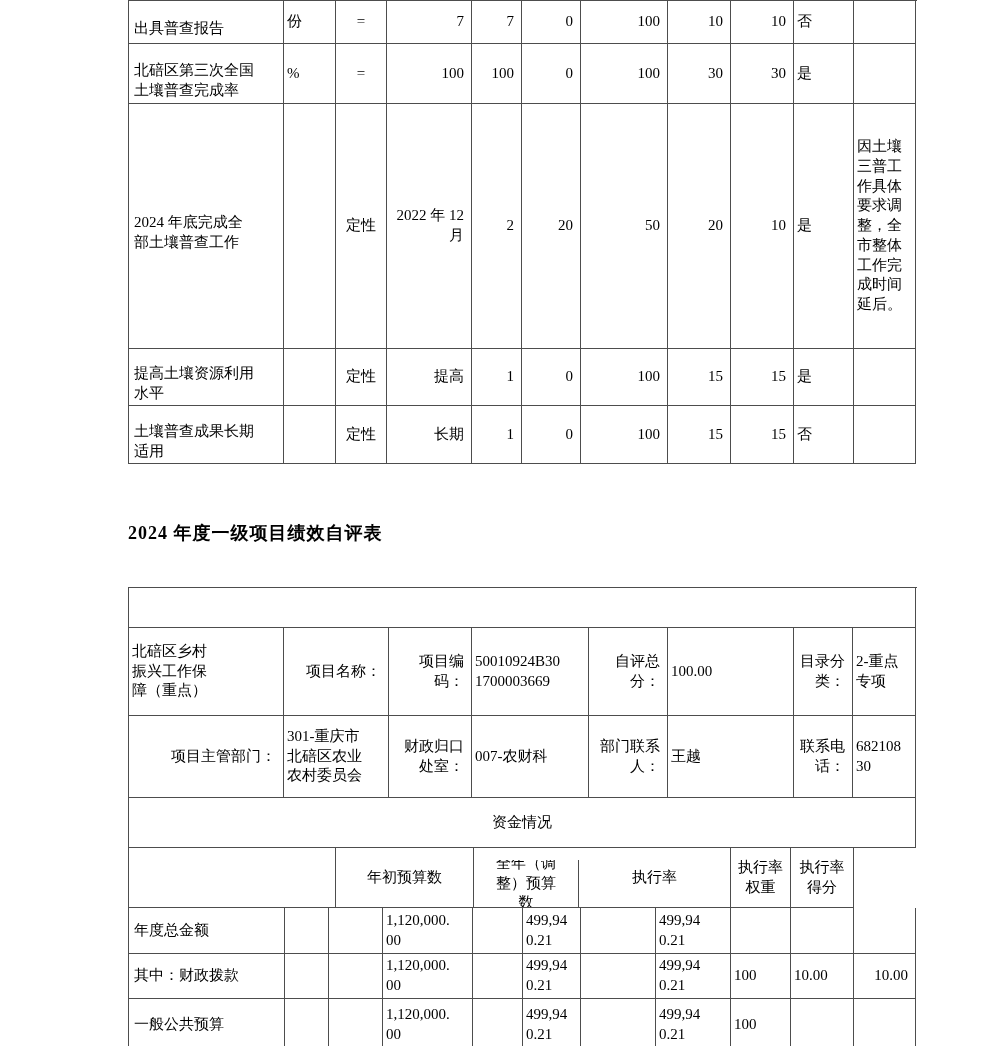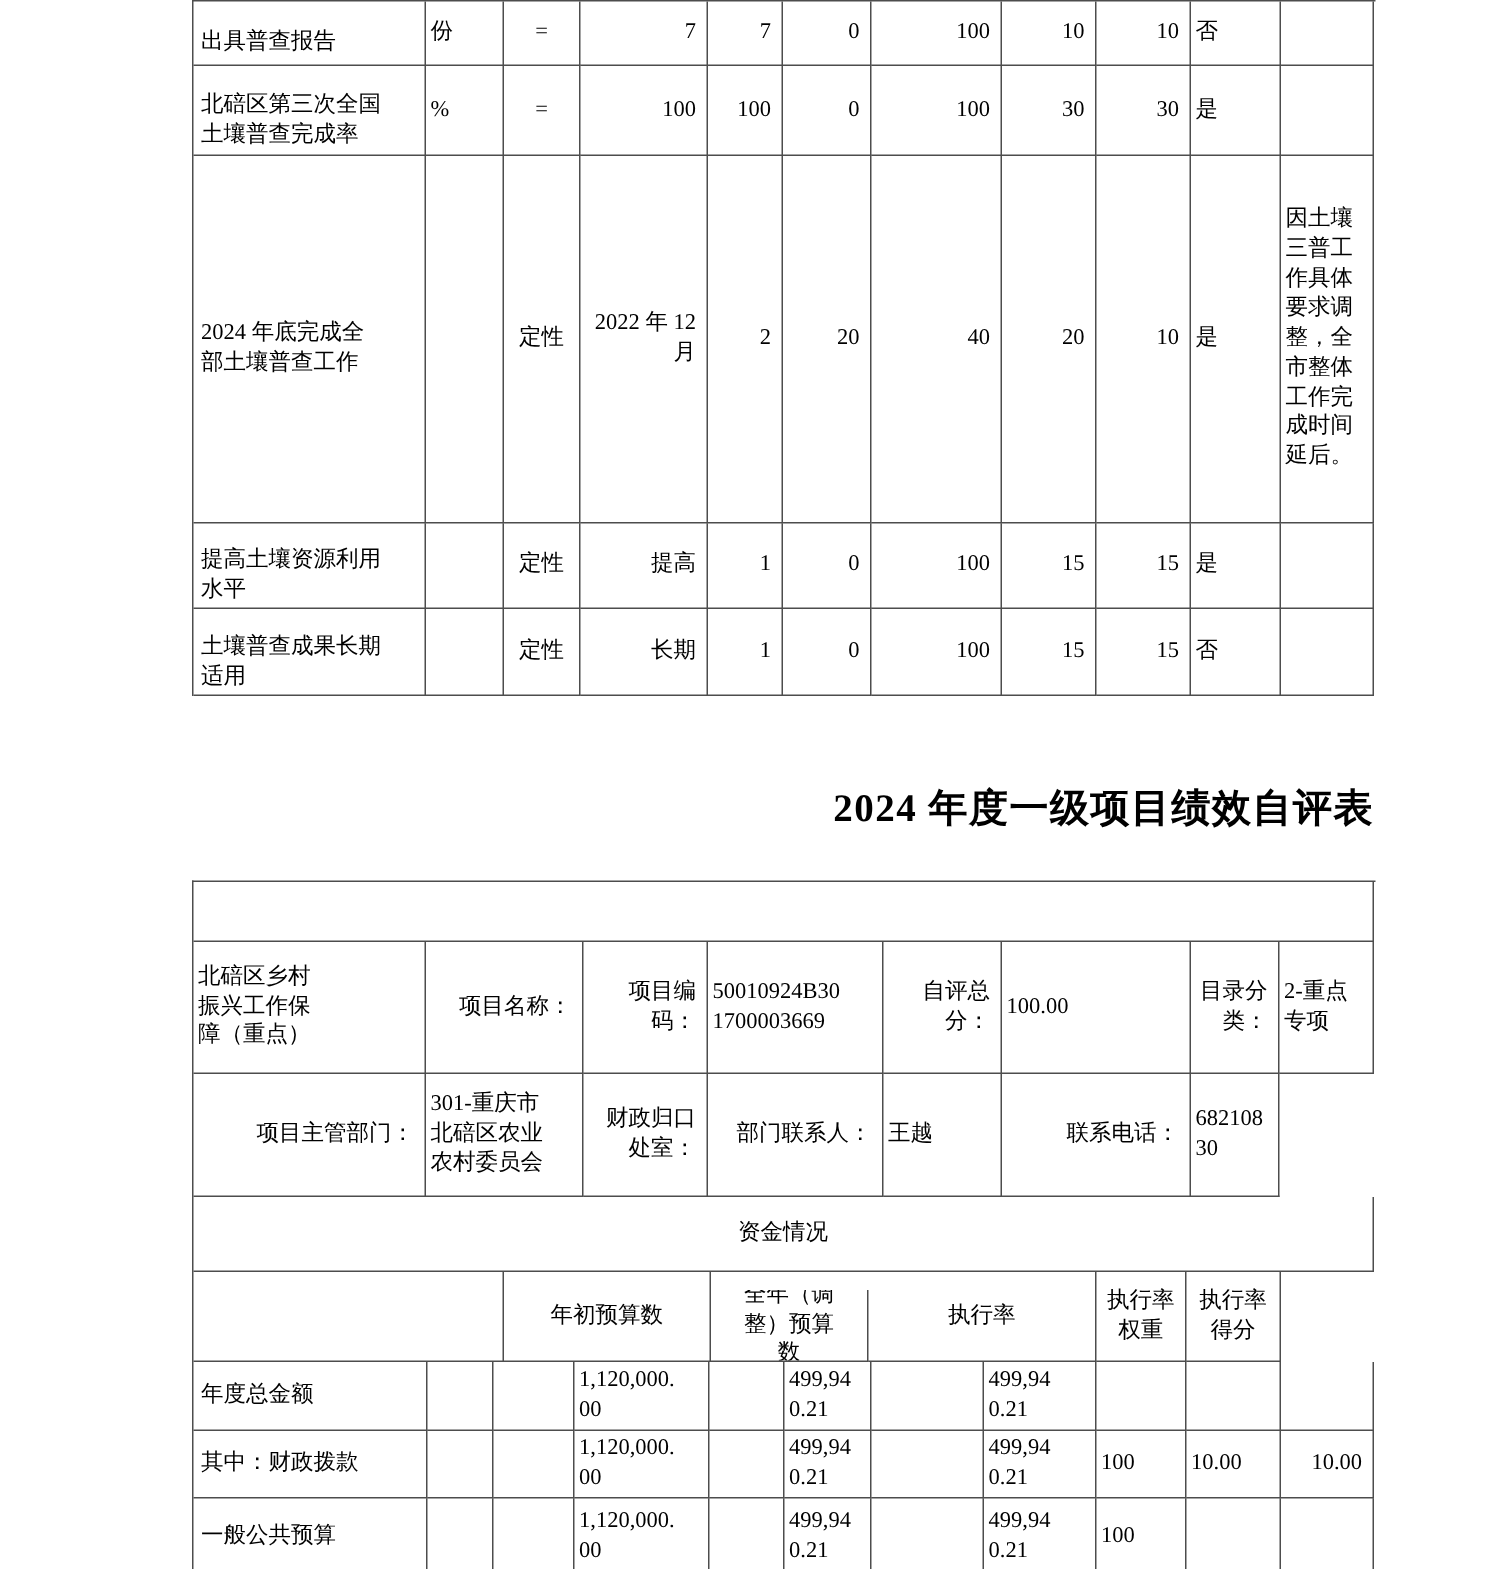--- a/index.html
+++ b/index.html
@@ -66,22 +66,22 @@
   .rd .td:nth-child(4){width:90px;}
   .rd .td:nth-child(5){width:50px;}
   .rd .td:nth-child(6){width:58px;}
   .rd .td:nth-child(7){width:75px;}
   .rd .td:nth-child(8){width:75px;}
   .rd .td:nth-child(9){width:60px;}
   .rd .td:nth-child(10){width:63px;}
   .rd .td:nth-child(11){width:62px;}
   .rf .td{width:787px;}
   .doc-title{
-    position:absolute;top:522px;left:0;width:788px;text-align:right;
-    font-size:26px;font-weight:bold;letter-spacing:1px;
+    position:absolute;top:522px;left:0;width:788px;text-align:left;
+    font-size:18px;font-weight:bold;letter-spacing:1px;
   }
 </style>
 </head>
 <body>
 
 <div class="content">
 
   <div class="tbl" id="t1">
 
     <div class="tr t1r" style="height:43px">
@@ -118,21 +118,21 @@
 
     <div class="tr t1r" style="height:245px">
       <div class="td lbl">
           <span class="mw122">2024 年底完成全部土壤普查工作</span>
         </div>
       <div class="td"></div>
       <div class="td ac">定性</div>
       <div class="td ar">2022 年 12 月</div>
       <div class="td ar">2</div>
       <div class="td ar">20</div>
-      <div class="td ar">40</div>
+      <div class="td ar">50</div>
       <div class="td ar">20</div>
       <div class="td ar">10</div>
       <div class="td">是</div>
       <div class="td">
           <span>因土壤三普工作具体要求调整，全市整体工作完成时间延后。</span>
         </div>
     </div>
 
     <div class="tr t1r" style="height:57px">
       <div class="td lbl">
@@ -192,20 +192,21 @@
           <span class="mw46">2-重点专项</span>
         </div>
     </div>
 
     <div class="tr ri" style="height:82px">
       <div class="td ar">项目主管部门：</div>
       <div class="td">
           <span class="mw80">301-重庆市北碚区农业农村委员会</span>
         </div>
       <div class="td ar">财政归口处室：</div>
+      <div class="td">007-农财科</div>
       <div class="td ar">部门联系人：</div>
       <div class="td">王越</div>
       <div class="td ar">联系电话：</div>
       <div class="td">
           <span class="mw46 bk">68210830</span>
         </div>
     </div>
 
     <div class="tr rf" style="height:50px">
       <div class="td ac">资金情况</div>

